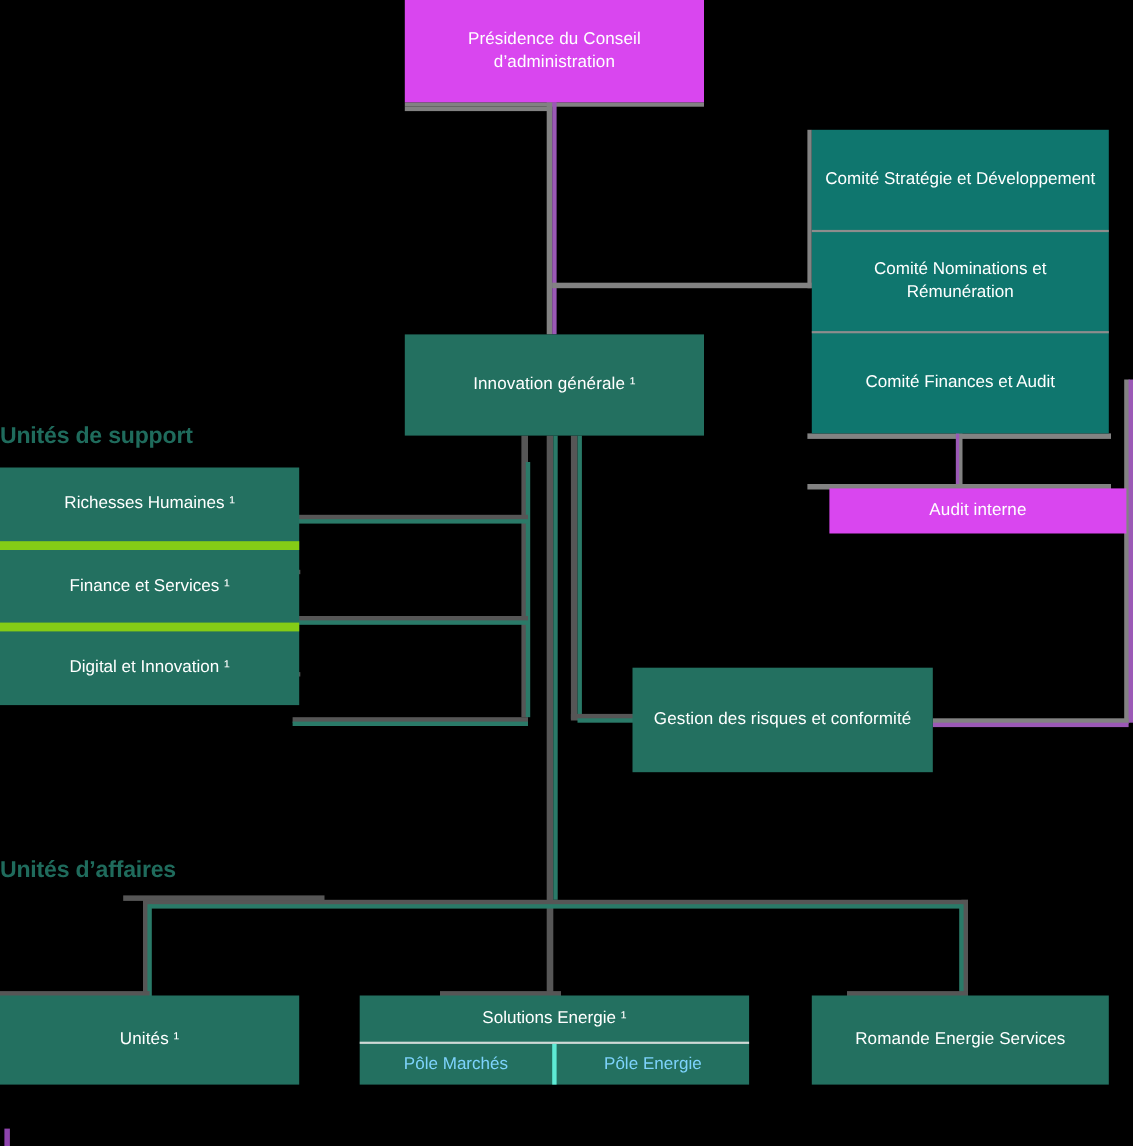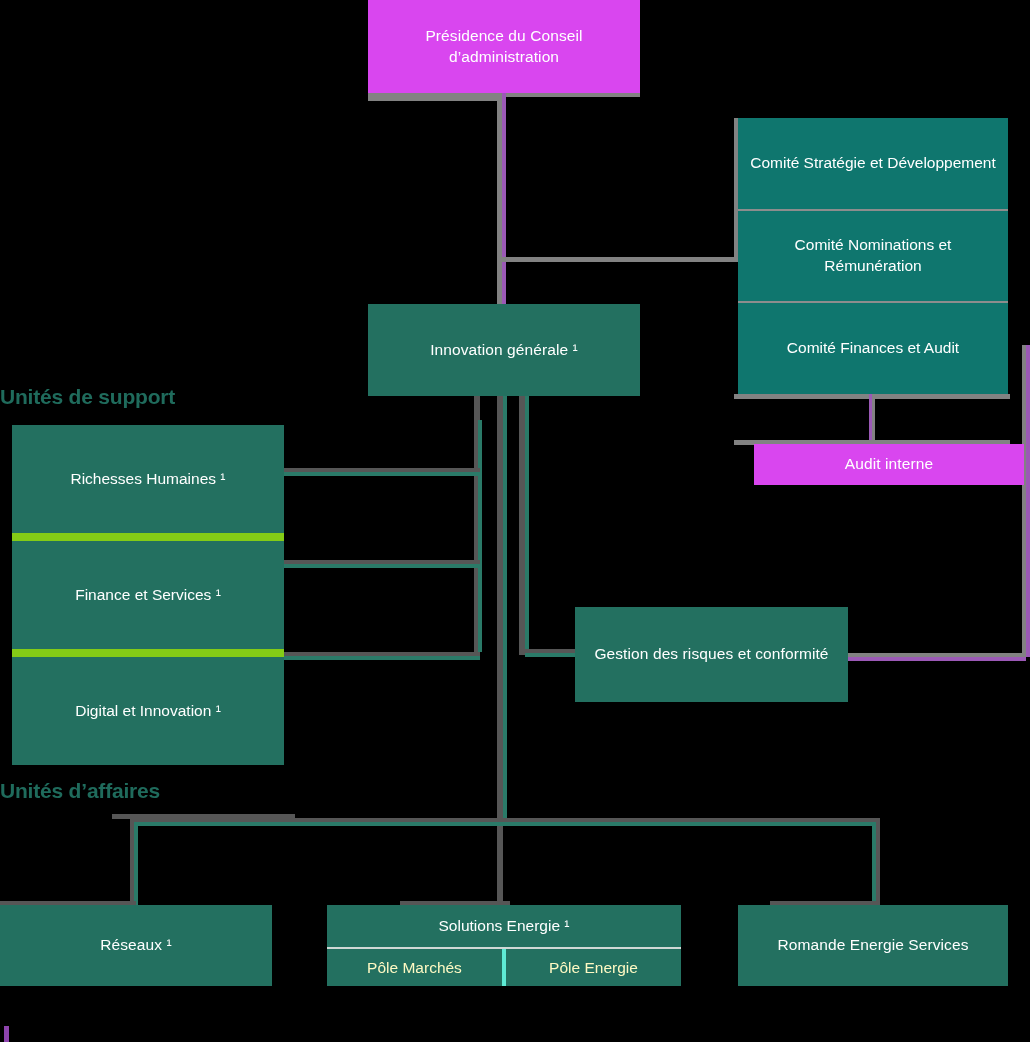--- a/index.html
+++ b/index.html
@@ -97,21 +97,21 @@
   .split-wrap .split-row {
     flex: 1 1 0;
     display: flex;
     border-top: 2px solid #cfd9d6;
   }
   .split-wrap .split-cell {
     flex: 1 1 0;
     display: flex;
     align-items: center;
     justify-content: center;
-    color: #fef9c3;
+    color: #7dd3fc;
     font-size: 15.5px;
   }
   .split-wrap .split-cell + .split-cell { border-left: 4px solid #5eead4; }
 
   
   .footnote {
     position: absolute;
     display: flex;
     align-items: center;
     gap: 6px;
@@ -200,29 +200,29 @@
   </div>
 
   <div class="box box-purple" style="left:738px; top:444px; width:270px; height:41px;margin-left:16px;">Audit interne</div>
 
   <div class="box box-green" style="left:368px; top:304px; width:272px; height:92px;">Innovation générale ¹</div>
 
   <div class="box box-green" style="left:575px; top:607px; width:273px; height:95px;">Gestion des risques et conformité</div>
 
   <div class="section-label" style="left:0px; top:385px;">Unités de support</div>
 
-  <div class="stack green" style="left:0px; top:425px; width:272px; height:340px;margin-left:12px;">
+  <div class="stack green" style="left:0px; top:425px; width:272px; height:216px;">
     <div class="cell">Richesses Humaines ¹</div>
     <div class="cell">Finance et Services ¹</div>
     <div class="cell">Digital et Innovation ¹</div>
   </div>
 
   <div class="section-label" style="left:0px; top:779px;">Unités d’affaires</div>
 
-  <div class="box box-green" style="left:0px; top:905px; width:272px; height:81px;">Réseaux ¹</div>
+  <div class="box box-green" style="left:0px; top:905px; width:272px; height:81px;">Unités ¹</div>
 
   <div class="split-wrap" style="left:327px; top:905px; width:354px; height:81px;">
     <div class="split-head">Solutions Energie ¹</div>
     <div class="split-row">
       <div class="split-cell">Pôle Marchés</div>
       <div class="split-cell">Pôle Energie</div>
     </div>
   </div>
 
   <div class="box box-green" style="left:738px; top:905px; width:270px; height:81px;">Romande Energie Services</div>

